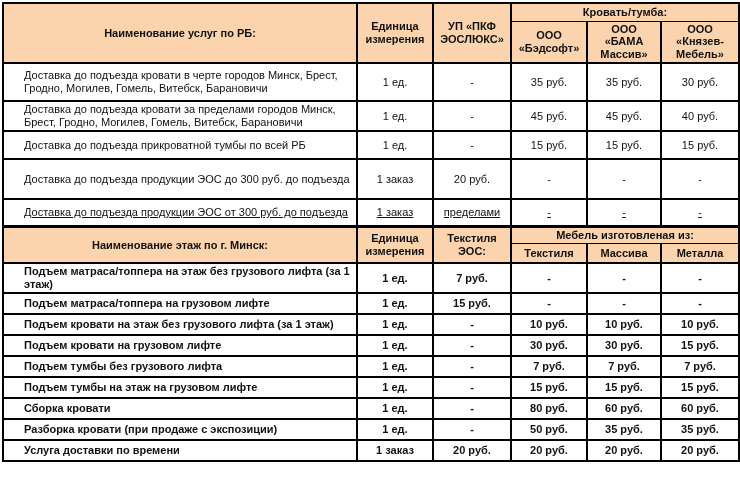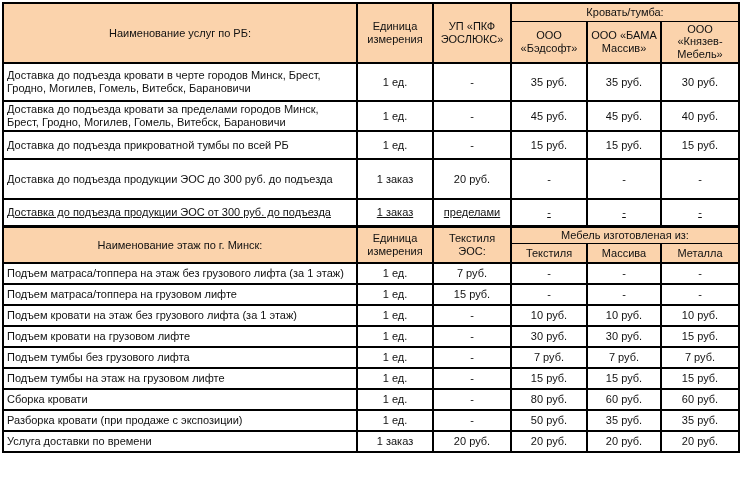--- a/index.html
+++ b/index.html
@@ -32,40 +32,40 @@
     border:2px solid var(--border_color);
     padding:1px 3px;
     font-size:11px;
     line-height:1.18;
     vertical-align:middle;
     background:var(--cell_bg);
     overflow:hidden;
   }
   th{
     background:var(--header_bg);
-    font-weight:normal;
+    font-weight:bold;
     text-align:center;
     font-size:11px;
   }
   td{text-align:center;}
-  td.svc{text-align:left;padding-left:3px;}
+  td.svc{text-align:left;padding-left:20px;}
   tr.grp-row th{border-bottom:1px solid var(--border_color);}
   tr.sub-row th{border-top:1px solid var(--border_color);}
   tr.section-top th{border-top:3px solid var(--border_color);}
   
   tr.hr1{height:18px;}
   tr.hr2{height:24px;}
   tr.h38{height:38px;}
   tr.h30{height:30px;border-radius:11px;}
   tr.h28{height:28px;}
   tr.h32{height:40px;}
   tr.h27{height:27px;text-decoration:underline;}
   tr.hm1{height:15px;}
   tr.hm2{height:20px;}
-  tr.h29{height:21px;}
+  tr.h29{height:21px;font-weight:bold;}
 </style>
 </head>
 <body>
 
 <table>
   <colgroup>
     <col class="c-service">
       <col class="c-unit">
       <col class="c-vendor">
     <col class="c-b1">

